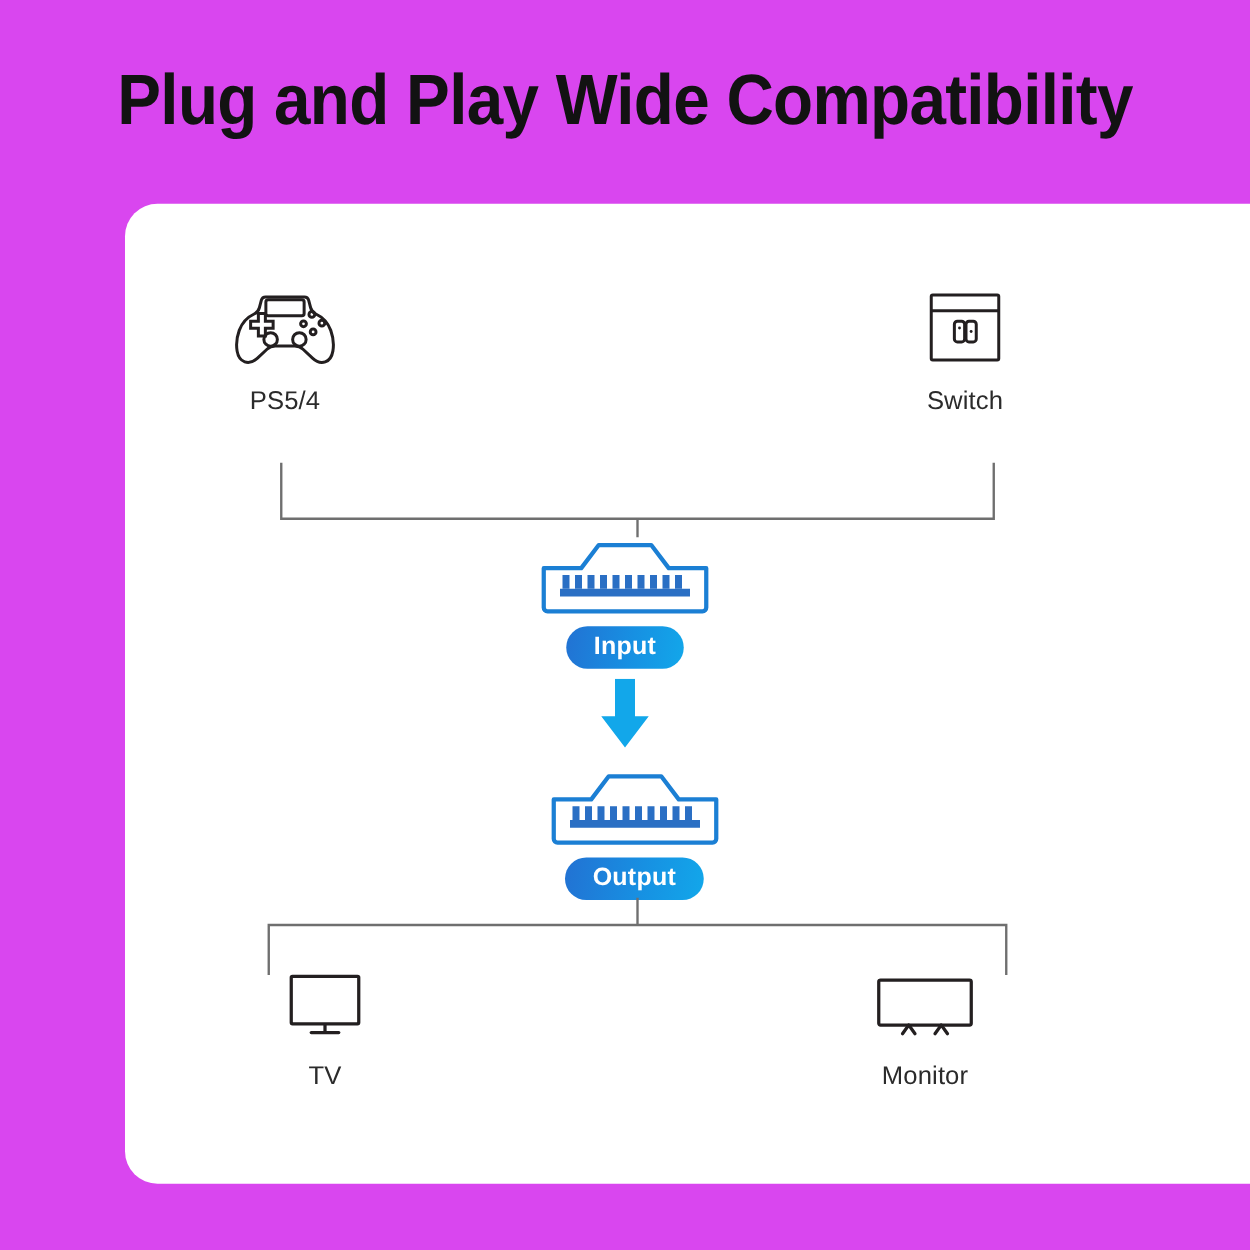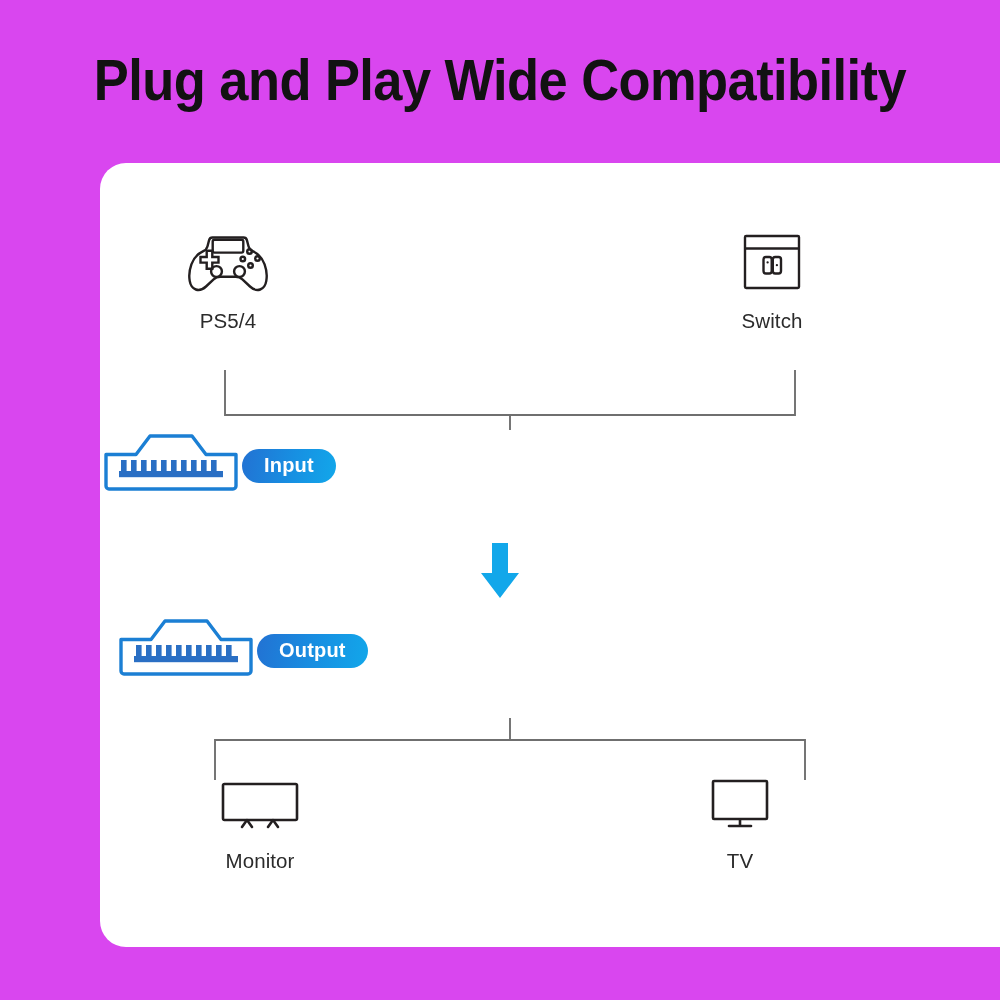--- a/index.html
+++ b/index.html
@@ -95,21 +95,21 @@
   .bracket { position: absolute; }
   #input-bracket  { left: 115px; top: 207px; }
   #output-bracket { left: 105px; top: 555px; }
 
   
   .connector-block {
     position: absolute;
     left: 0;
     width: 800px;
     display: flex;
-    flex-direction: row;
+    flex-direction: column;
     align-items: center;
   }
   #input-connector  { top: 267px; }
   #output-connector { top: 452px; padding-left: 15px; }
 
   .badge {
     margin-top: 9px;
     display: inline-block;
     padding: 5px 22px 6px;
     border-radius: 999px;
@@ -241,37 +241,37 @@
       <svg width="610" height="62" viewBox="0 0 610 62" fill="none" stroke="#6f6f6f" stroke-width="1.9">
         <path d="M305 0v22"></path>
         <path d="M10 62V22h590v40"></path>
       </svg>
     </div>
 
     <div id="output-device-row" class="device-row">
 
       <div class="device">
         <div class="device-icon">
+          <svg width="64" height="58" viewBox="0 0 64 58" fill="none" stroke="#231f20" stroke-width="2.6">
+            <rect x="5" y="6" width="54" height="38" rx="1"></rect>
+            <path d="M32 44v7"></path>
+            <path d="M21 51h22" stroke-linecap="round"></path>
+          </svg>
+        </div>
+        <div class="device-label">TV</div>
+      </div>
+
+      <div class="device">
+        <div class="device-icon">
           <svg width="84" height="54" viewBox="0 0 84 54" fill="none" stroke="#231f20" stroke-width="2.6">
             <rect x="5" y="5" width="74" height="36" rx="1.4"></rect>
             <path d="M24 48l5-7 5 7" stroke-linecap="round" stroke-linejoin="round"></path>
             <path d="M50 48l5-7 5 7" stroke-linecap="round" stroke-linejoin="round"></path>
           </svg>
         </div>
         <div class="device-label">Monitor</div>
       </div>
 
-      <div class="device">
-        <div class="device-icon">
-          <svg width="64" height="58" viewBox="0 0 64 58" fill="none" stroke="#231f20" stroke-width="2.6">
-            <rect x="5" y="6" width="54" height="38" rx="1"></rect>
-            <path d="M32 44v7"></path>
-            <path d="M21 51h22" stroke-linecap="round"></path>
-          </svg>
-        </div>
-        <div class="device-label">TV</div>
-      </div>
-
 
     </div>
 
   </div>
 </div>
 
 </body></html>

